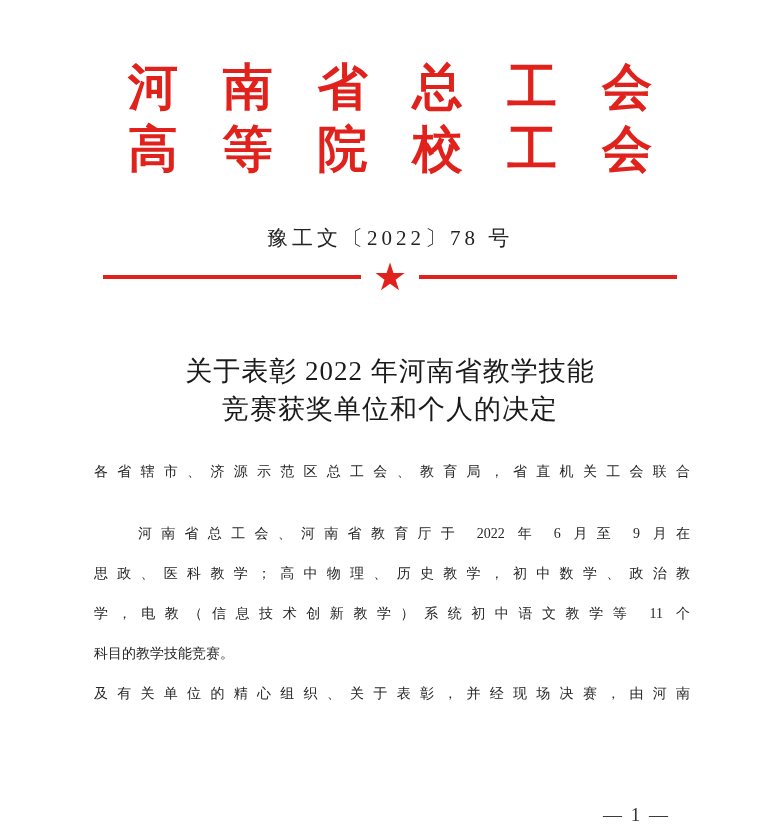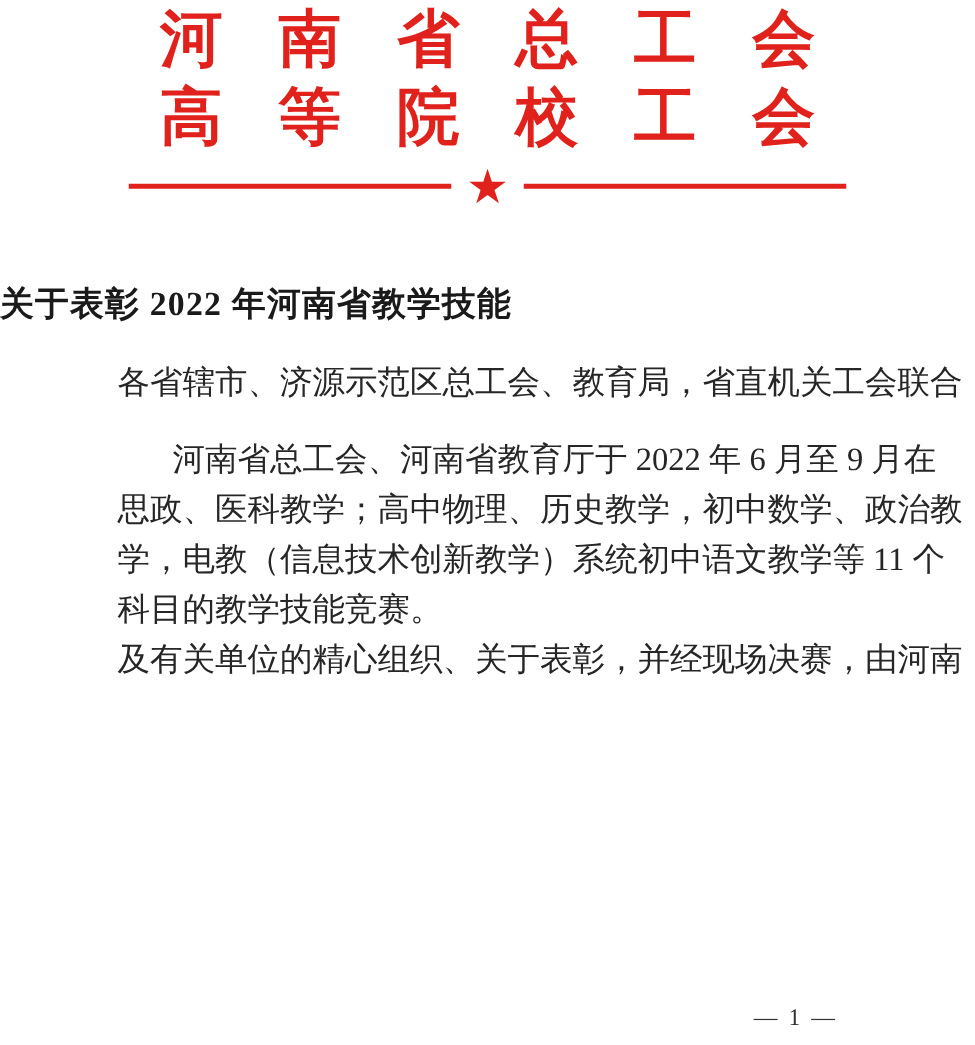--- a/index.html
+++ b/index.html
@@ -12,21 +12,21 @@
   .page {
     position: relative;
     width: 780px;
     height: 836px;
     margin: 0 auto;
     background: #ffffff;
     overflow: hidden;
     font-family: "Liberation Serif", "DejaVu Serif", serif;
   }
   
-  .letterhead { }
+  .letterhead { padding-top: 56px; }
   .org-name {
     width: 524px;
     margin: 0 auto;
     height: 62px;
     line-height: 62px;
     font-size: 50px;
     font-weight: 700;
     color: var(--accent-red);
     text-align: justify;
     text-align-last: justify;
@@ -56,32 +56,32 @@
   .divider .star {
     margin: 0 12px;
     font-family: "DejaVu Sans", sans-serif;
     font-size: 38px;
     line-height: 38px;
     color: var(--accent-red);
   }
   
   .doc-title {
     margin: 56px 0 0 0;
-    text-align: left;
+    text-align: center;
     font-size: 27px;
     line-height: 38px;
-    font-weight: 700;
+    font-weight: 400;
     letter-spacing: 1px;
     color: var(--title-dark);
   }
   .title-line { display: block; }
   
   .body-text {
     margin: 24px 90px 0 94px;
-    font-size: 26px;
+    font-size: 14px;
     color: var(--text-dark);
   }
   .body-text .line {
     margin: 0;
     height: 40px;
     line-height: 40px;
     text-align: justify;
     text-align-last: justify;
     white-space: nowrap;
   }
@@ -101,29 +101,31 @@
   }
 </style>
 </head>
 <body>
 
 <div class="page">
 
   <header class="letterhead">
     <div class="org-name">河南省总工会</div>
     <div class="org-name">高等院校工会</div>
+    <div class="doc-number">豫工文〔2022〕78 号</div>
     <div class="divider">
       <span class="rule"></span>
       <span class="star">★</span>
       <span class="rule"></span>
     </div>
   </header>
 
   <h1 class="doc-title">
     <span class="title-line">关于表彰 2022 年河南省教学技能</span>
+    <span class="title-line">竞赛获奖单位和个人的决定</span>
   </h1>
 
   <main class="body-text">
     <p class="line">各省辖市、济源示范区总工会、教育局，省直机关工会联合</p>
     <p class="line indent">河南省总工会、河南省教育厅于 2022 年 6 月至 9 月在</p>
     <p class="line">思政、医科教学；高中物理、历史教学，初中数学、政治教</p>
     <p class="line">学，电教（信息技术创新教学）系统初中语文教学等 11 个</p>
     <p class="line para-end">科目的教学技能竞赛。</p>
     <p class="line">及有关单位的精心组织、关于表彰，并经现场决赛，由河南</p>
   </main>

